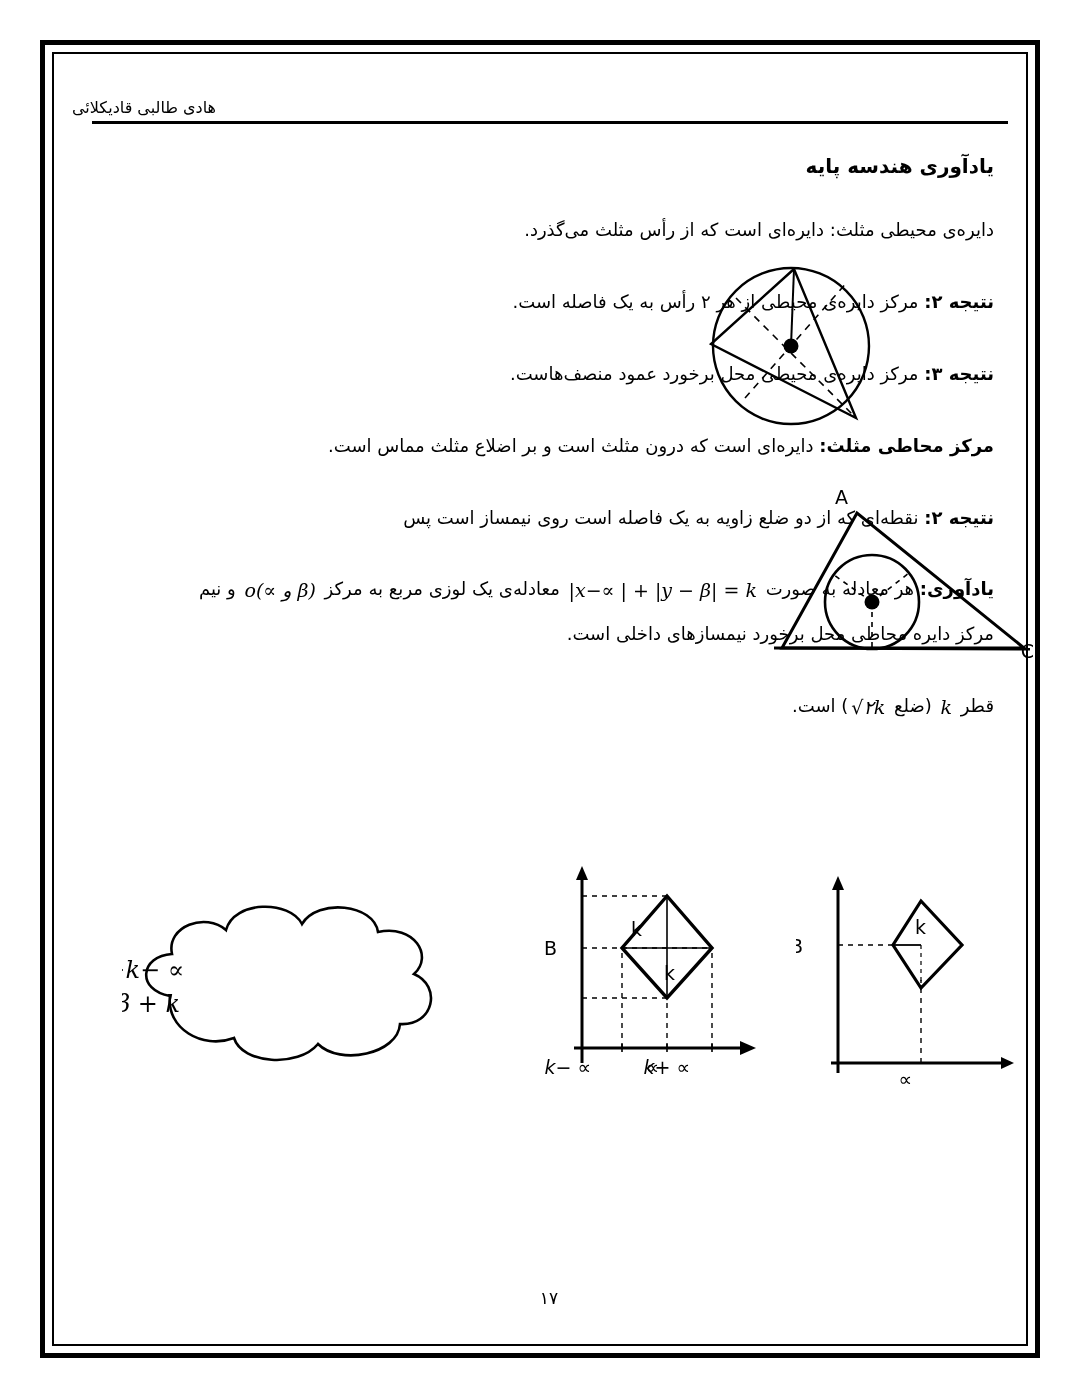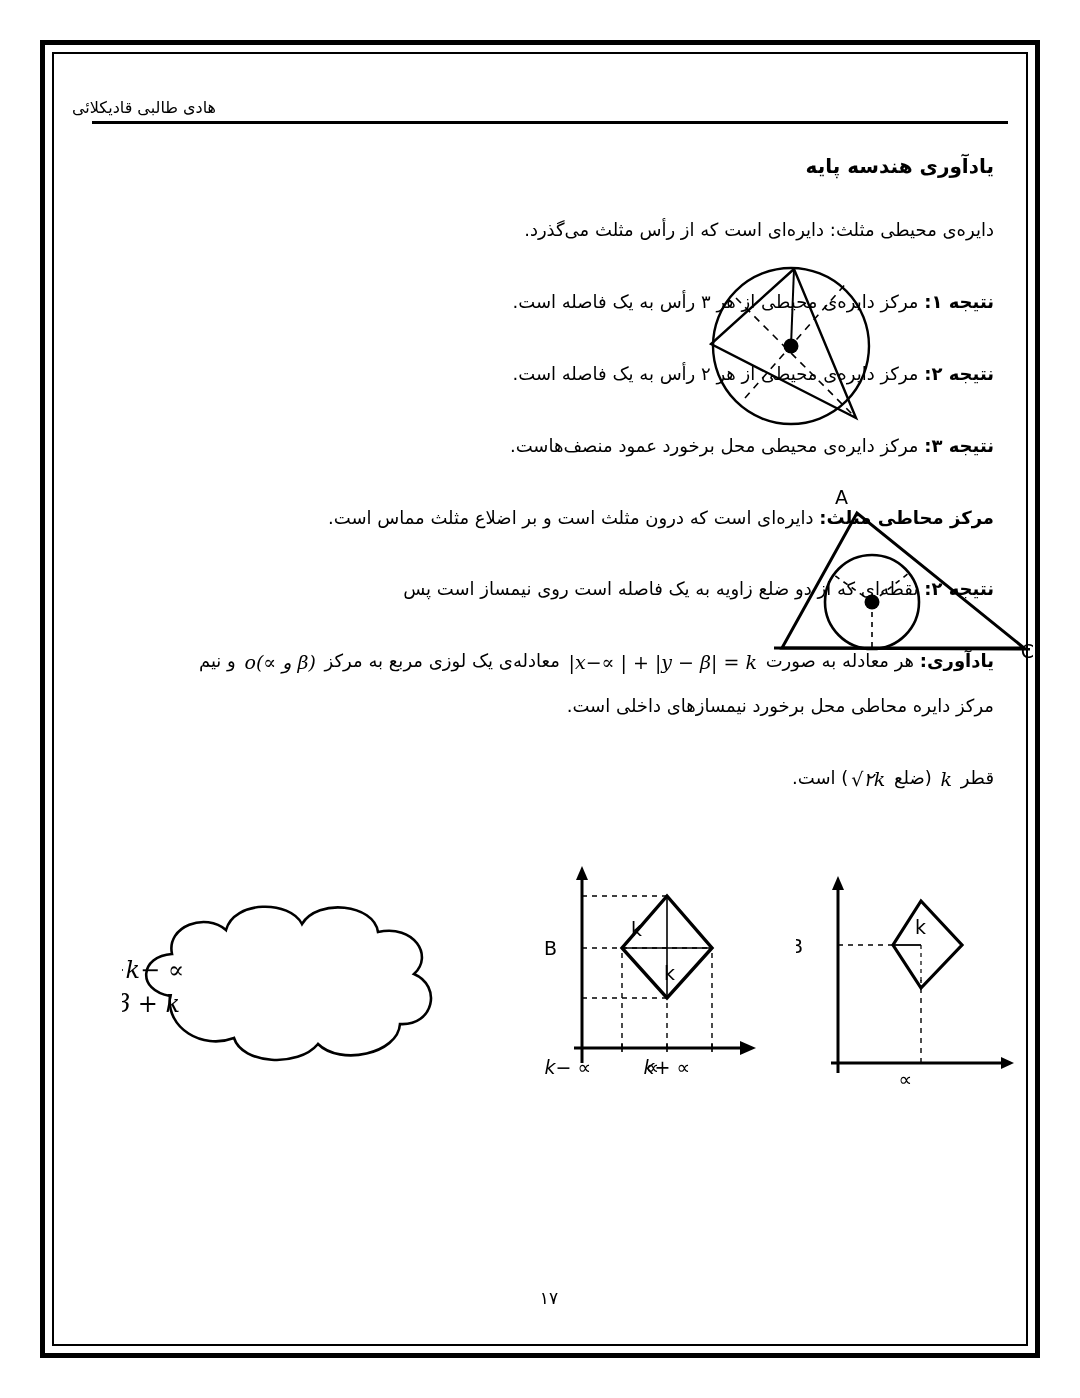--- a/index.html
+++ b/index.html
@@ -97,23 +97,20 @@
 
   <div class="hdr-author">هادی طالبی قادیکلائی</div>
   <div class="hdr-rule"></div>
 
   <div class="page-title">یادآوری هندسه پایه</div>
 
   <div class="para">
     <span>دایره‌ی محیطی مثلث: دایره‌ای است که از رأس مثلث می‌گذرد.</span>
   </div>
 
-  <div class="para">
-    <b>نتیجه ۱:</b><span> مرکز دایره‌ی محیطی از هر ۳ رأس به یک فاصله است.</span>
-  </div>
 
   <div class="para">
     <b>نتیجه ۲:</b><span> مرکز دایره‌ی محیطی از هر ۲ رأس به یک فاصله است.</span>
   </div>
 
   <div class="para">
     <b>نتیجه ۳:</b><span> مرکز دایره‌ی محیطی محل برخورد عمود منصف‌هاست.</span>
   </div>
 
   <div class="para">

